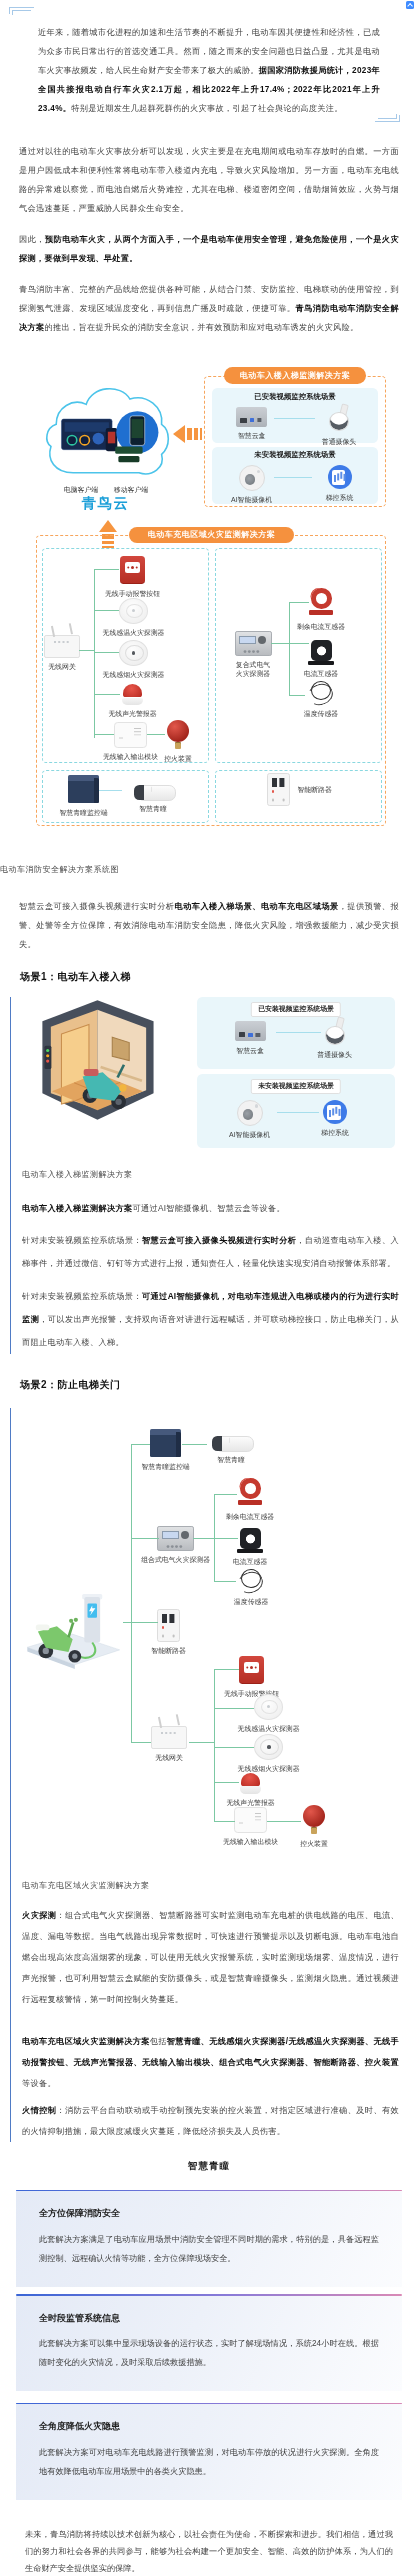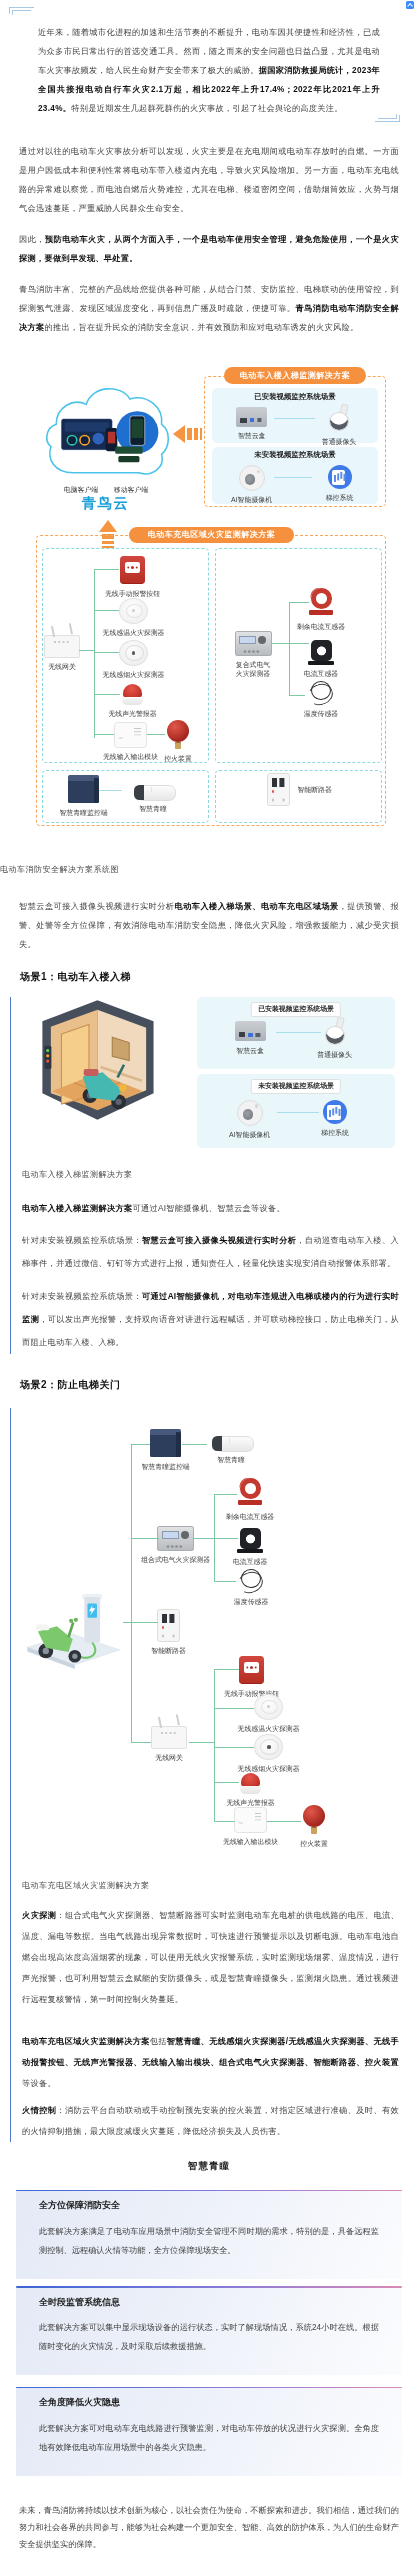--- a/index.html
+++ b/index.html
@@ -45,24 +45,24 @@
   .para2{font-size:8.2px;line-height:23px;text-align:justify;letter-spacing:0.3px;margin:0;}
   .para3{font-size:8.2px;line-height:21px;text-align:justify;letter-spacing:0.3px;margin:0;}
   .fig1{position:relative;height:190px;}
   .fig-panel{position:absolute;background:#E9F6FA;border-radius:5.3px;}
   .fig-pill{position:absolute;top:4.2px;left:50%;transform:translateX(-50%);background:#fff;border:0.5px solid #E0E0E0;border-radius:2.1px;padding:1.6px 6.3px;font-size:6.9px;font-weight:bold;color:#2c2c2c;white-space:nowrap;z-index:2;}
   .chargediag{position:relative;height:489px;}
   
   .adv-title{margin-top:18px;text-align:center;font-size:9.5px;font-weight:bold;color:#1d1d1d;letter-spacing:1.1px;}
   .adv{margin:0 16px;}
   .adv-line{height:1.6px;border-radius:1.1px;background:linear-gradient(90deg,#3A66D6 0%,#8A7BD8 55%,#D98AB6 100%);}
-  .adv-body{background:linear-gradient(115deg,#E4EAF6 0%,#EDF1F9 45%,#FBFCFE 100%);padding:8px 23px 19px;}
+  .adv-body{background:linear-gradient(115deg,#E4EAF6 0%,#EDF1F9 45%,#FBFCFE 100%);padding:16px 23px 19px;}
   .adv-h{font-size:9px;font-weight:bold;color:#222;}
   .adv-t{margin-top:9.5px;font-size:8.2px;line-height:19px;color:#3f3f3f;text-align:justify;}
-  .foot{margin:0 19px;font-size:8.2px;line-height:17px;text-align:justify;color:#3f3f3f;}
+  .foot{margin:0 25px;font-size:8.2px;line-height:17px;text-align:justify;color:#3f3f3f;}
   
   .ic{position:relative;display:block;}
   .i-cloudbox{width:31px;height:20px;background:linear-gradient(#CBCFD4,#ADB2B8);border-radius:2.6px;}
   .i-cloudbox:before{content:'';position:absolute;left:4.2px;bottom:4.2px;width:6.3px;height:4.8px;background:#3A3F45;border-radius:0.5px;}
   .i-cloudbox:after{content:'';position:absolute;left:13.8px;bottom:4.8px;width:4.2px;height:3.7px;background:#3E6FD8;border-radius:0.5px;box-shadow:7.4px 0 0 #585E66;}
   .i-ptz{width:24px;height:28.6px;}
   .i-ptz:before{content:'';position:absolute;right:3.7px;top:0;width:5.3px;height:14.3px;background:#EDEDED;border:0.5px solid #DCDCDC;border-radius:1.6px;transform:rotate(14deg);}
   .i-ptz:after{content:'';position:absolute;left:2.1px;bottom:1.1px;width:18px;height:17px;background:radial-gradient(circle at 50% 32%,#ffffff 42%,#E6E6E6);border:0.5px solid #D8D8D8;border-radius:50%;box-shadow:inset 0 -5.3px 0 #565C63;}
   .i-dome{width:24px;height:24px;background:#F2F2F2;border:0.5px solid #DCDCDC;border-radius:50%;}
   .i-dome:before{content:'';position:absolute;left:5.3px;top:8.5px;width:10.6px;height:10.6px;background:radial-gradient(circle at 40% 40%,#9AA0A6,#6E7479);border-radius:50%;}

